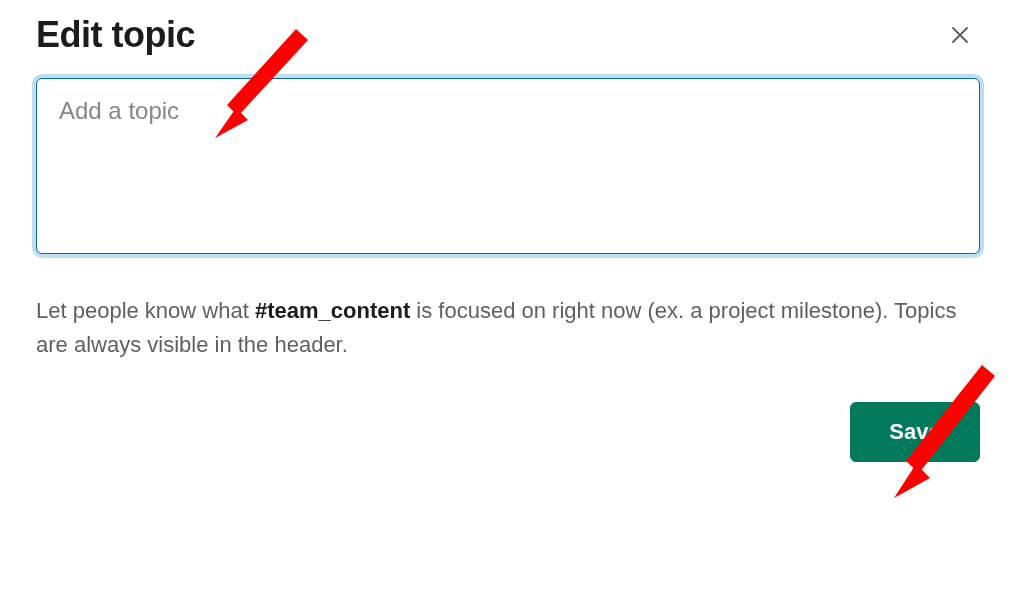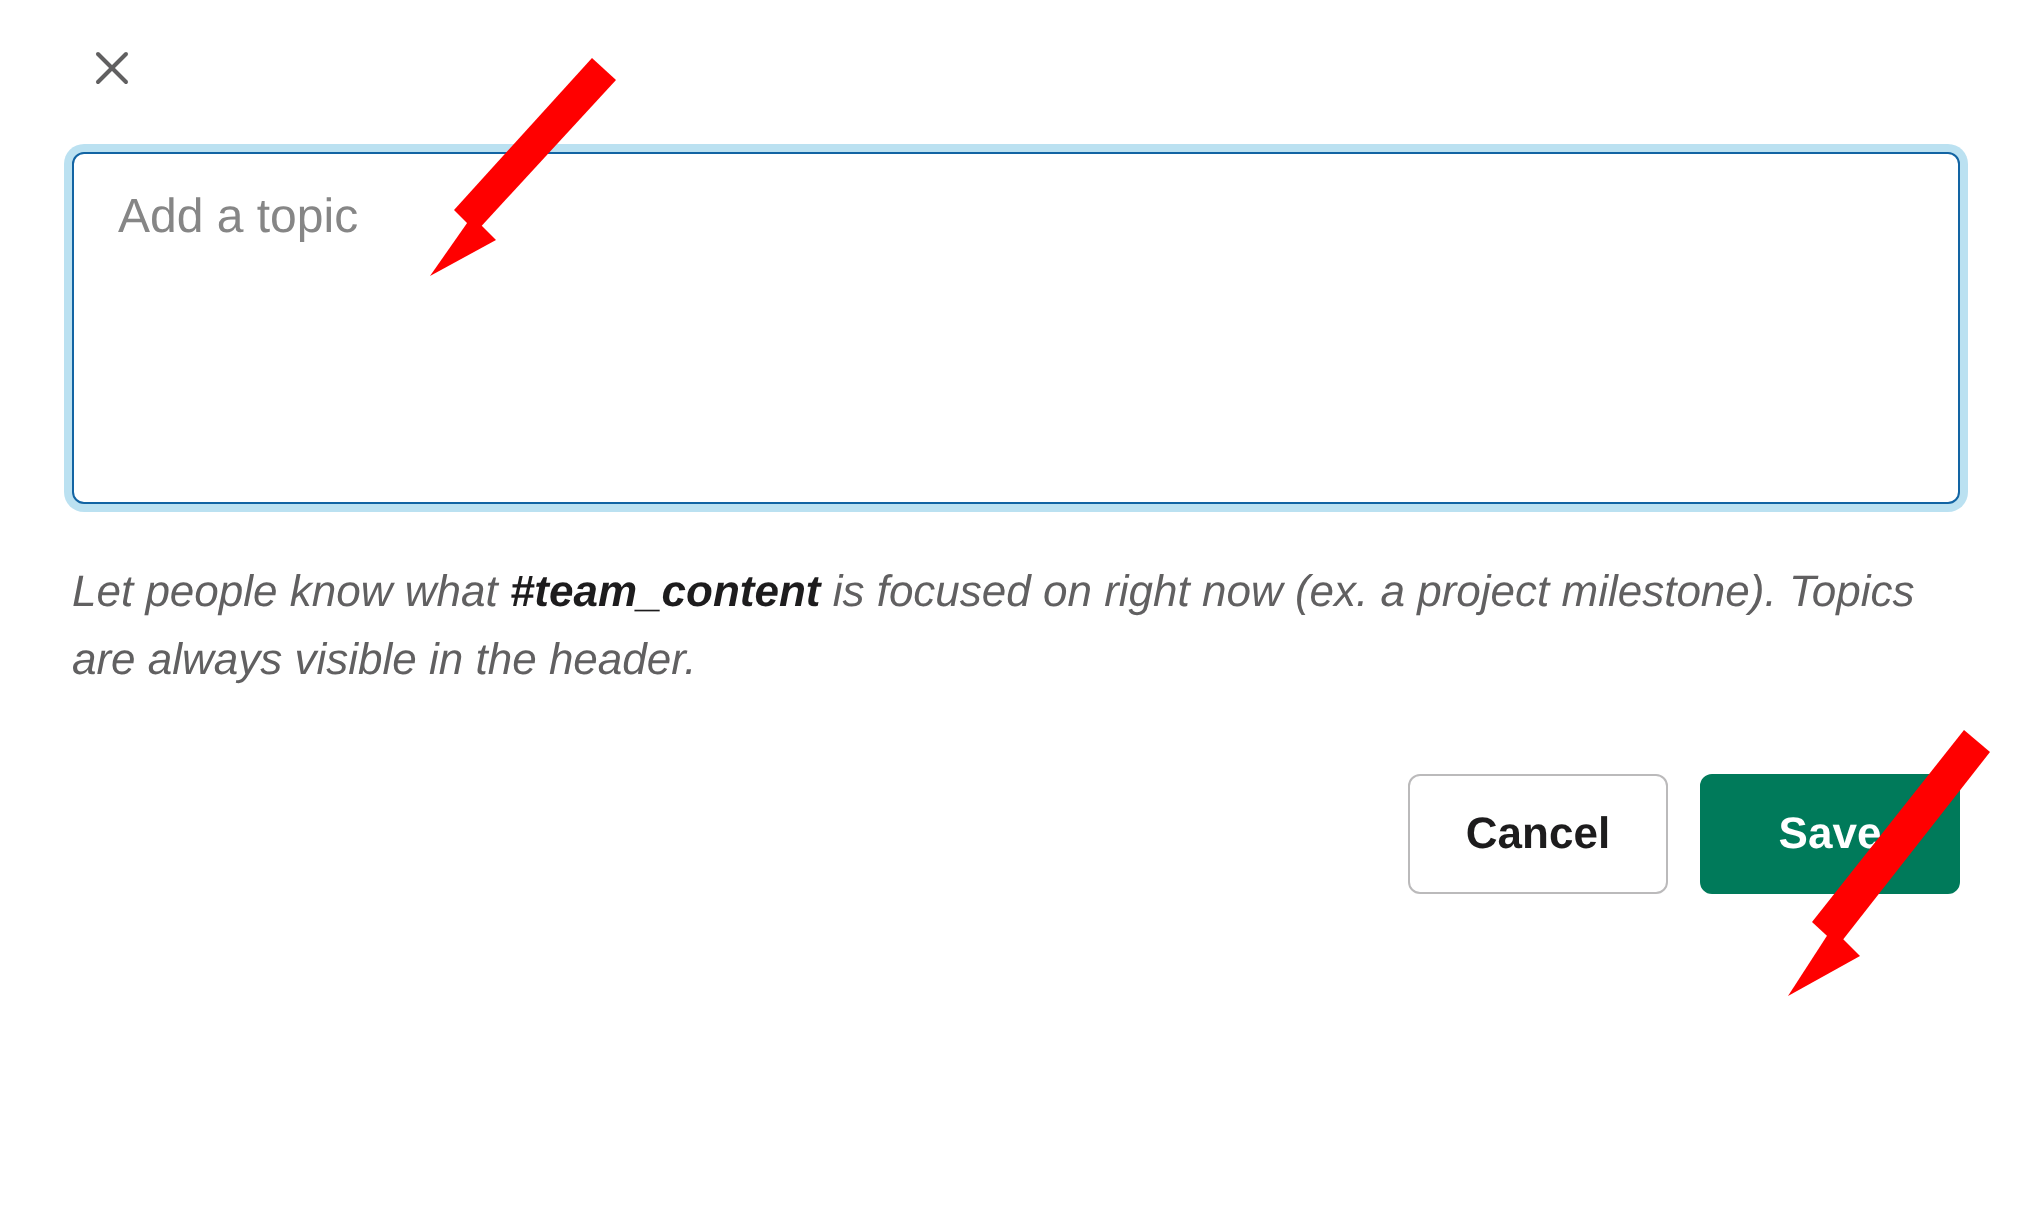--- a/index.html
+++ b/index.html
@@ -54,26 +54,25 @@
       font-size: 24px;
       font-family: inherit;
       resize: none;
       color: #1d1c1d;
     }
     .topic-field::placeholder {
       color: #868686;
       font-weight: 400;
     }
     .helper-text {
-      margin-top: 22px;
+      margin-top: 36px;
       font-size: 22px;
       line-height: 1.55;
       color: #616061;
       font-weight: 400;
-      font-style: italic;
     }
     .helper-text b {
       color: #1d1c1d;
       font-weight: 700;
     }
     .button-row {
       display: flex;
       justify-content: flex-end;
       gap: 16px;
       margin-top: 40px;
@@ -104,36 +103,36 @@
     .arrow svg {
       display: block;
     }
   </style>
 </head>
 <body>
 
 
 
 <div class="dialog-header">
+  <h1 class="dialog-title">Edit topic</h1>
   <button class="close-btn" aria-label="Close">
     <svg viewBox="0 0 24 24" fill="none" stroke="currentColor" stroke-width="2" stroke-linecap="round">
       <line x1="5" y1="5" x2="19" y2="19"></line>
       <line x1="19" y1="5" x2="5" y2="19"></line>
     </svg>
   </button>
 </div>
 
 <textarea class="topic-field" placeholder="Add a topic" style=""></textarea>
 
 <p class="helper-text">
   <span>Let people know what </span><b>#team_content</b><span> is focused on right now (ex. a project milestone). Topics are always visible in the header.</span>
 </p>
 
 <div class="button-row">
-  <button class="btn btn-cancel">Cancel</button>
   <button class="btn btn-save">Save</button>
 </div>
 
 
 <div class="arrow" style="left:200px; top:18px;">
   <svg width="120" height="140" viewBox="0 0 120 140">
     <polygon points="15,120 48,102 36,90" fill="#ff0000"></polygon>
     <polygon points="38,98 108,22 96,11 27,87" fill="#ff0000"></polygon>
   </svg>
 </div>

